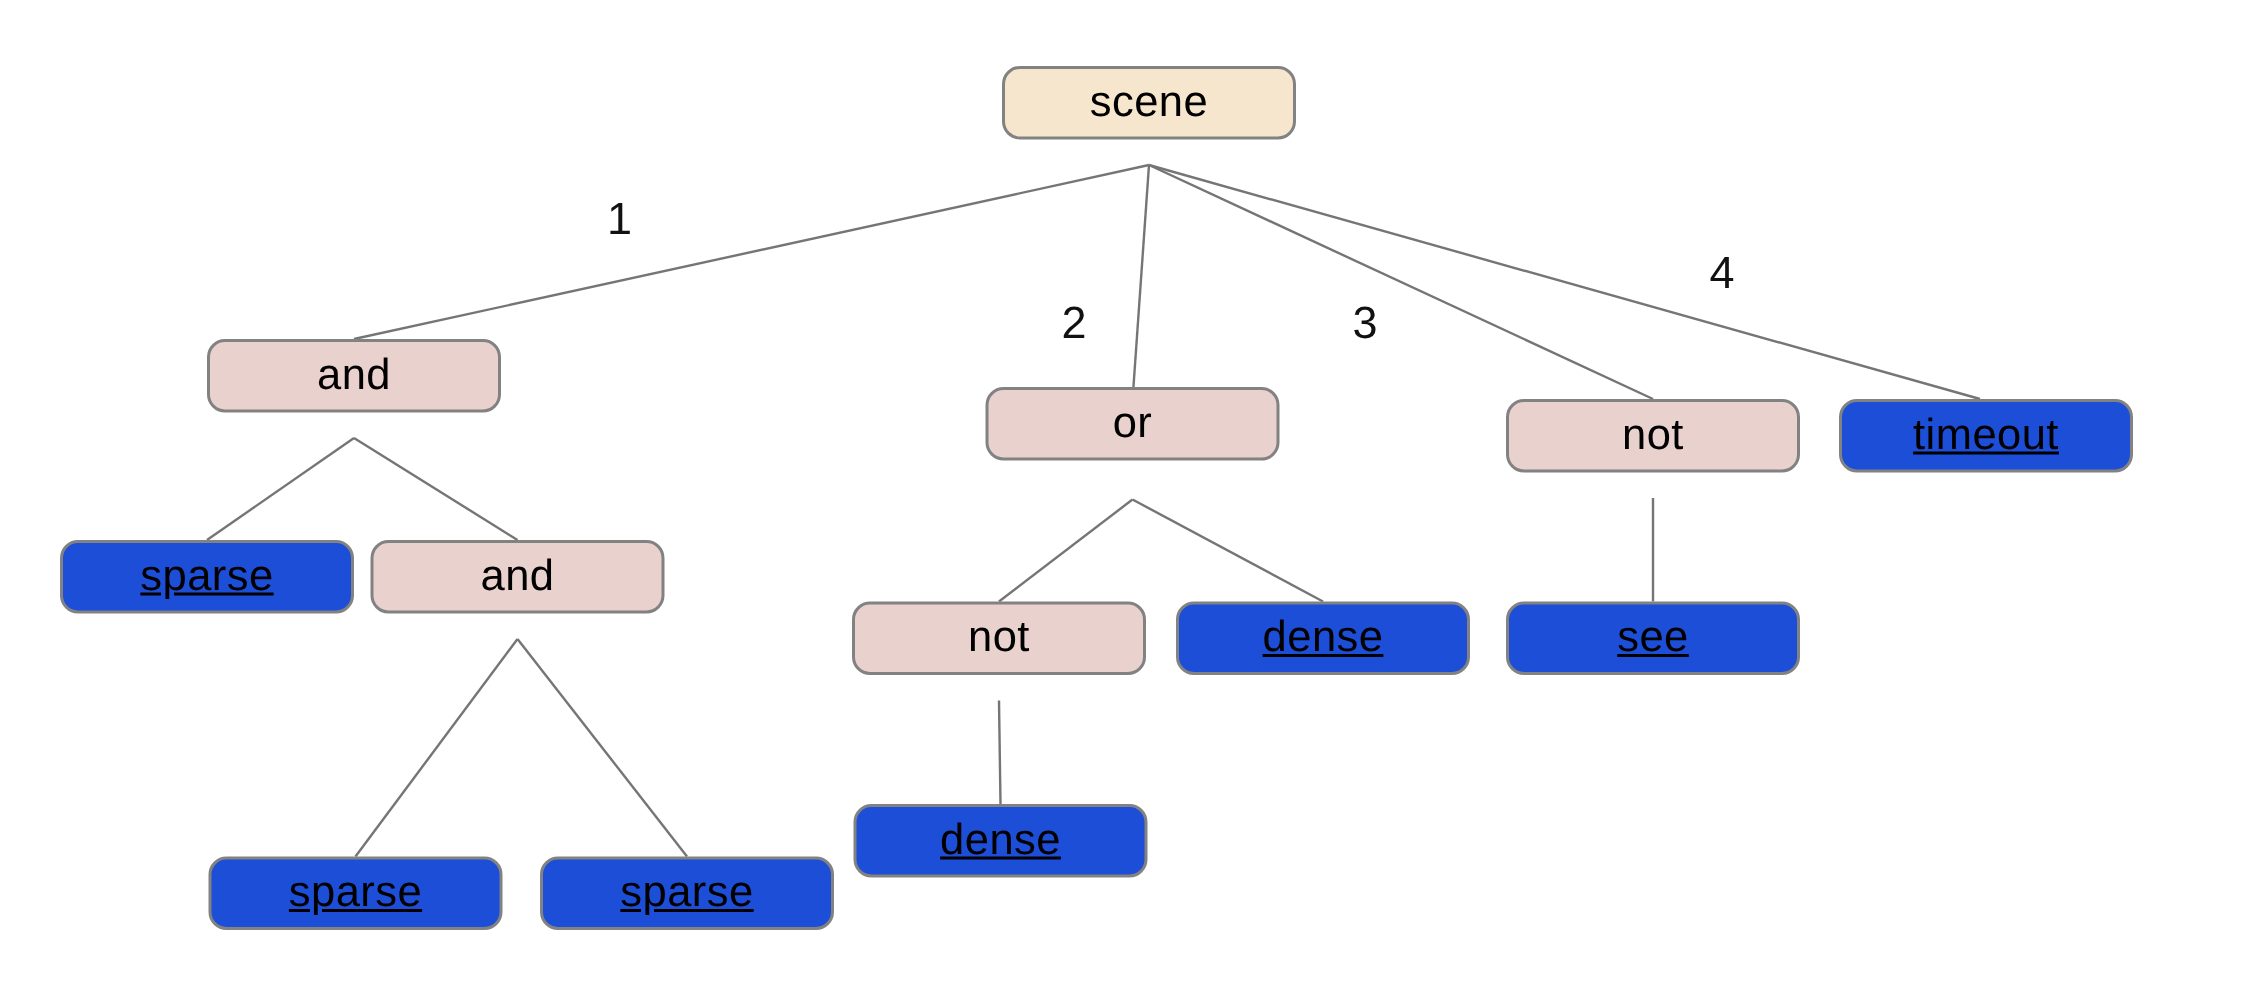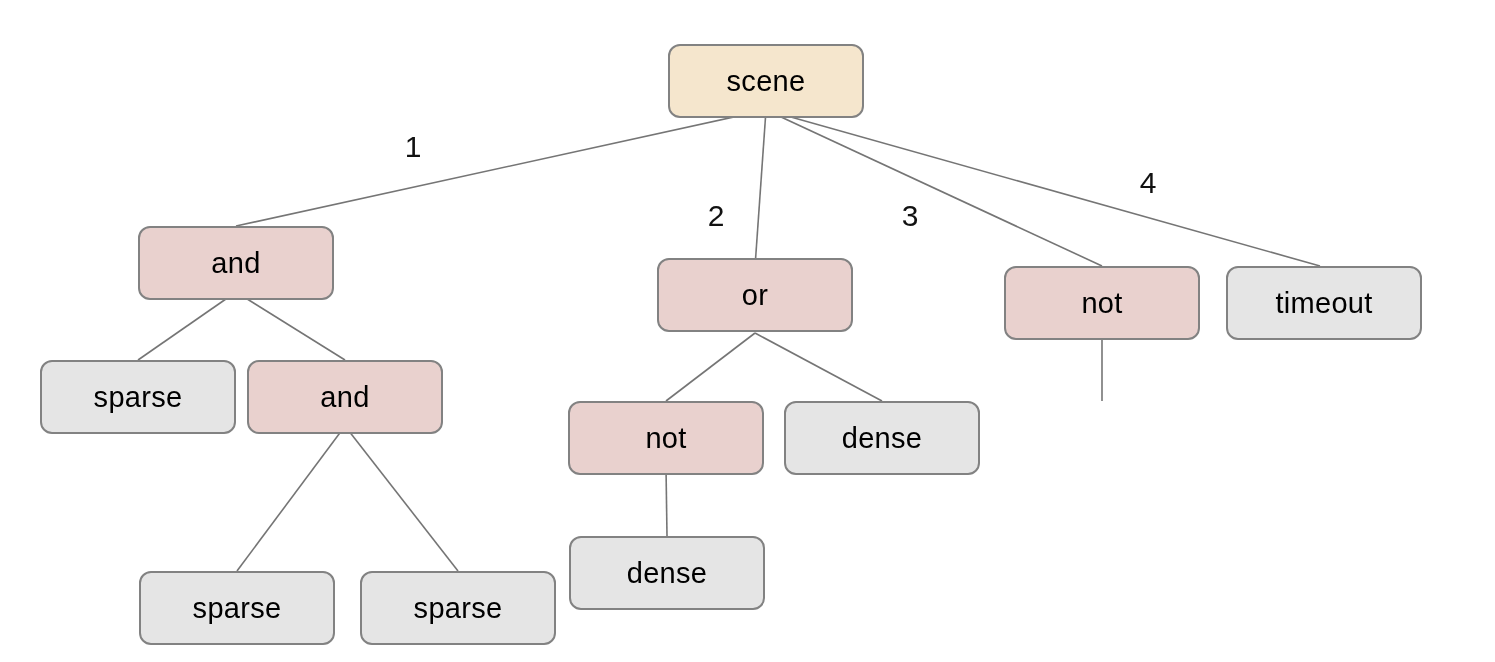--- a/index.html
+++ b/index.html
@@ -22,34 +22,34 @@
     width: 1495px;
     height: 662px;
   }
   .edges-svg line {
     stroke: #757575;
     stroke-width: 1.6;
   }
   .node {
     position: absolute;
     width: 196px;
-    height: 74px;
+    height: 49px;
     box-sizing: border-box;
     border: 2px solid #828282;
     border-radius: 12px;
     display: flex;
     align-items: center;
     justify-content: center;
     font-size: 29px;
     color: #000000;
     letter-spacing: 0.3px;
   }
   .fill-root     { background: #f5e6cd; }
   .fill-operator { background: #e9d1ce; text-align: center; }
-  .fill-leaf     { background: #e5e5e5; }
+  .fill-leaf     { background: #1d4ed8; text-decoration: underline; }
   .edge-label {
     position: absolute;
     transform: translate(-50%, -50%);
     font-size: 30px;
     color: #111111;
   }
 </style>
 </head>
 <body>
 
@@ -79,18 +79,19 @@
 
   <div class="node fill-operator" style="left:138px; top:226px;">and</div>
   <div class="node fill-operator" style="left:657px; top:258px;">or</div>
   <div class="node fill-operator" style="left:1004px; top:266px;">not</div>
   <div class="node fill-leaf" style="left:1226px; top:266px;">timeout</div>
 
   <div class="node fill-leaf" style="left:40px; top:360px;">sparse</div>
   <div class="node fill-operator" style="left:247px; top:360px;">and</div>
   <div class="node fill-operator" style="left:568px; top:401px;">not</div>
   <div class="node fill-leaf" style="left:784px; top:401px;">dense</div>
+  <div class="node fill-leaf" style="left:1004px; top:401px;">see</div>
 
   <div class="node fill-leaf" style="left:569px; top:536px;">dense</div>
   <div class="node fill-leaf" style="left:139px; top:571px;">sparse</div>
   <div class="node fill-leaf" style="left:360px; top:571px;">sparse</div>
 
 </div>
 
 </body></html>

